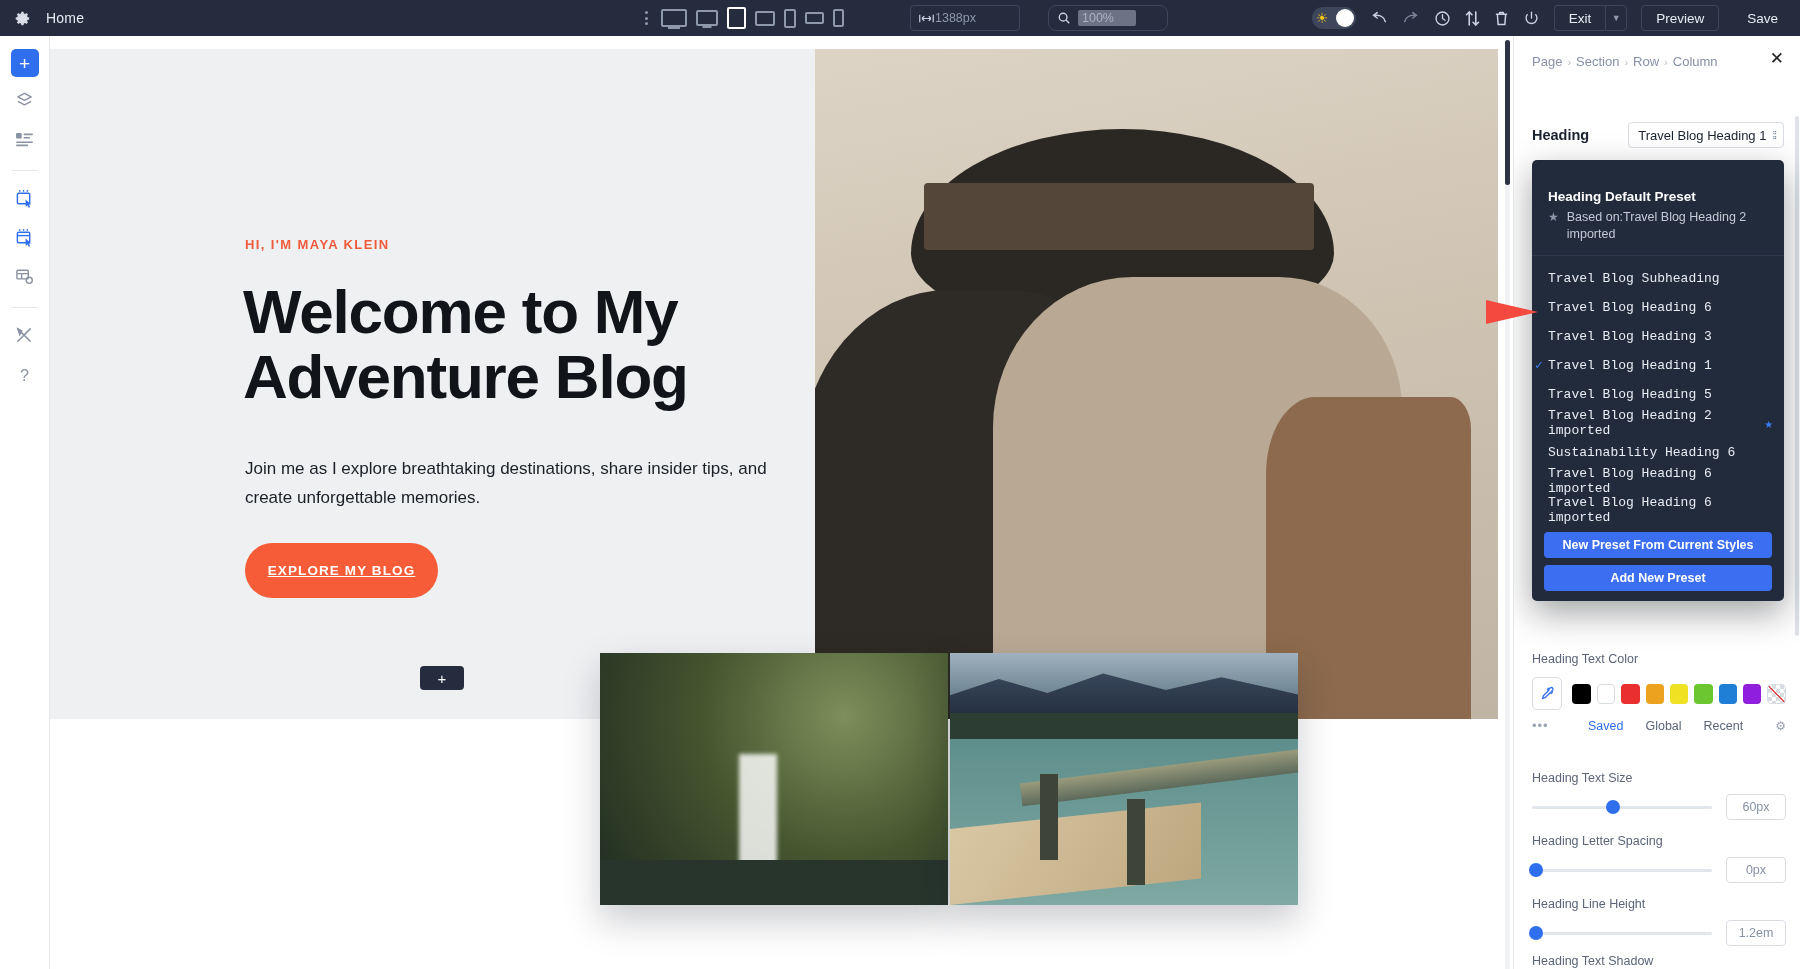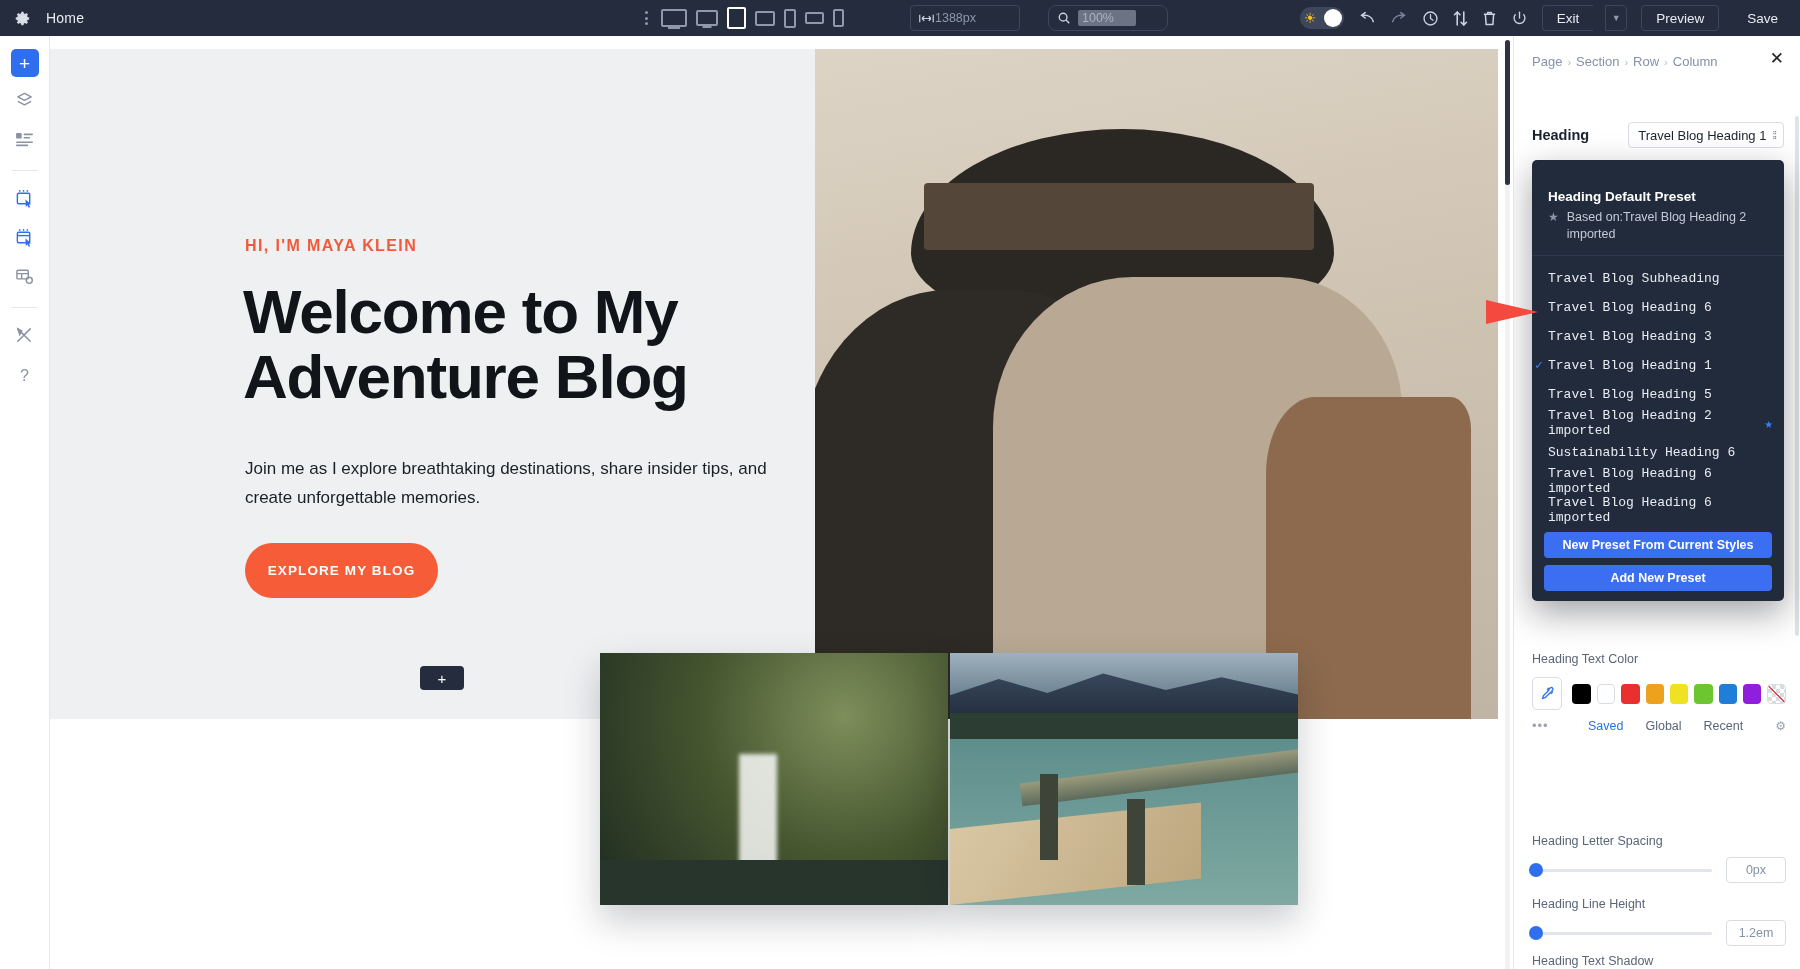--- a/index.html
+++ b/index.html
@@ -41,21 +41,21 @@
   .right-tools { position:absolute; right:8px; top:0; height:36px; display:flex; align-items:center; gap:14px; }
   .toggle-pill {
     width:44px; height:22px; border-radius:12px; background:#3d465a; position:relative; display:flex; align-items:center;
   }
   .toggle-pill .sun { position:absolute; left:4px; top:3px; font-size:14px; color:#f5c518; line-height:16px; }
   .toggle-pill .knob { position:absolute; right:2px; top:2px; width:18px; height:18px; border-radius:50%; background:#fff; }
   .tbtn {
     color:#e7ecf3; font-size:13.5px; border:1px solid #3d465a; border-radius:4px;
     height:26px; display:flex; align-items:center; padding:0 14px; background:transparent;
   }
-  .exit-group { display:flex;gap:12px; }
+  .exit-group { display:flex; }
   .exit-group .tbtn { border-radius:4px 0 0 4px; border-right:none; }
   .exit-caret { border:1px solid #3d465a; border-radius:0 4px 4px 0; width:22px; height:26px; display:flex; align-items:center; justify-content:center; color:#8e99ac; font-size:9px; }
 
   
   #leftrail {
     position:absolute; left:0; top:36px; width:50px; height:933px;
     background:#ffffff; border-right:1px solid #e3e6eb;
     display:flex; flex-direction:column; align-items:center; padding-top:13px; gap:11px;
   }
   .rail-btn { width:28px; height:28px; display:flex; align-items:center; justify-content:center; border-radius:5px; color:#8a93a3; }
@@ -66,30 +66,30 @@
   
   #canvas {
     position:absolute; left:50px; top:36px; width:1463px; height:933px;
     background:#ffffff; overflow:hidden;
   }
   #hero { position:absolute; left:0; top:13px; width:1448px; height:670px; background:#eff0f2; }
   #hero-photo {
     position:absolute; left:765px; top:0; width:683px; height:670px; overflow:hidden;
     background:linear-gradient(170deg,#ddd4c6 0%,#cfc3b2 45%,#c0b4a4 100%);
   }
-  .eyebrow { position:absolute; left:195px; top:188px; color:#f05a3c; font-size:16px; font-weight:700; letter-spacing:1.4px; }
+  .eyebrow { position:absolute; left:195px; top:188px; color:#f05a3c; font-size:13px; font-weight:700; letter-spacing:1.4px; }
   .hero-h1 {
     position:absolute; left:193px; top:230px; width:560px; color:#111418;
     font-size:62px; font-weight:700; line-height:1.05; letter-spacing:-1.2px;
   }
   .hero-p { position:absolute; left:195px; top:405px; width:530px; color:#1b2026; font-size:17px; line-height:1.72; }
   .hero-btn {
     position:absolute; left:195px; top:494px; width:193px; height:55px; background:#f75c38;
     border-radius:28px; color:#fff; font-size:13.5px; font-weight:600; letter-spacing:1.1px;
-    display:flex; align-items:center; justify-content:center;
+    display:flex; align-items:center; justify-content:center;text-decoration:underline;
   }
   .plus-chip {
     position:absolute; left:370px; top:630px; width:44px; height:24px; background:#242c3d;
     border-radius:4px; color:#fff; font-size:15px; display:flex; align-items:center; justify-content:center;
   }
   .photo-card { position:absolute; box-shadow:0 16px 34px rgba(20,25,35,.22); overflow:hidden; }
   #photo-left { left:550px; top:617px; width:348px; height:252px;
     background:linear-gradient(160deg,#5d6b49 0%,#42512f 40%,#233027 75%,#18251f 100%); }
   #photo-right { left:900px; top:617px; width:348px; height:252px;
     background:linear-gradient(180deg,#9fb1be 0%,#4b6472 28%,#5d8b8a 55%,#c2ae8d 100%); }
@@ -475,20 +475,29 @@
     </div>
     <div class="sw-meta">
       <span class="dots3">•••</span>
       <span class="tab active">Saved</span>
       <span class="tab">Global</span>
       <span class="tab">Recent</span>
       <span class="gear">⚙</span>
     </div>
   </div>
 
+  <div class="ctrl" style="top:735px;">
+    <div class="lab">Heading Text Size</div>
+    <div class="row">
+      <span class="track">
+          <span class="knob" style="left:45%"></span>
+        </span>
+      <span class="numbox">60px</span>
+    </div>
+  </div>
 
   <div class="ctrl" style="top:798px;">
     <div class="lab">Heading Letter Spacing</div>
     <div class="row">
       <span class="track">
           <span class="knob" style="left:2%"></span>
         </span>
       <span class="numbox">0px</span>
     </div>
   </div>

